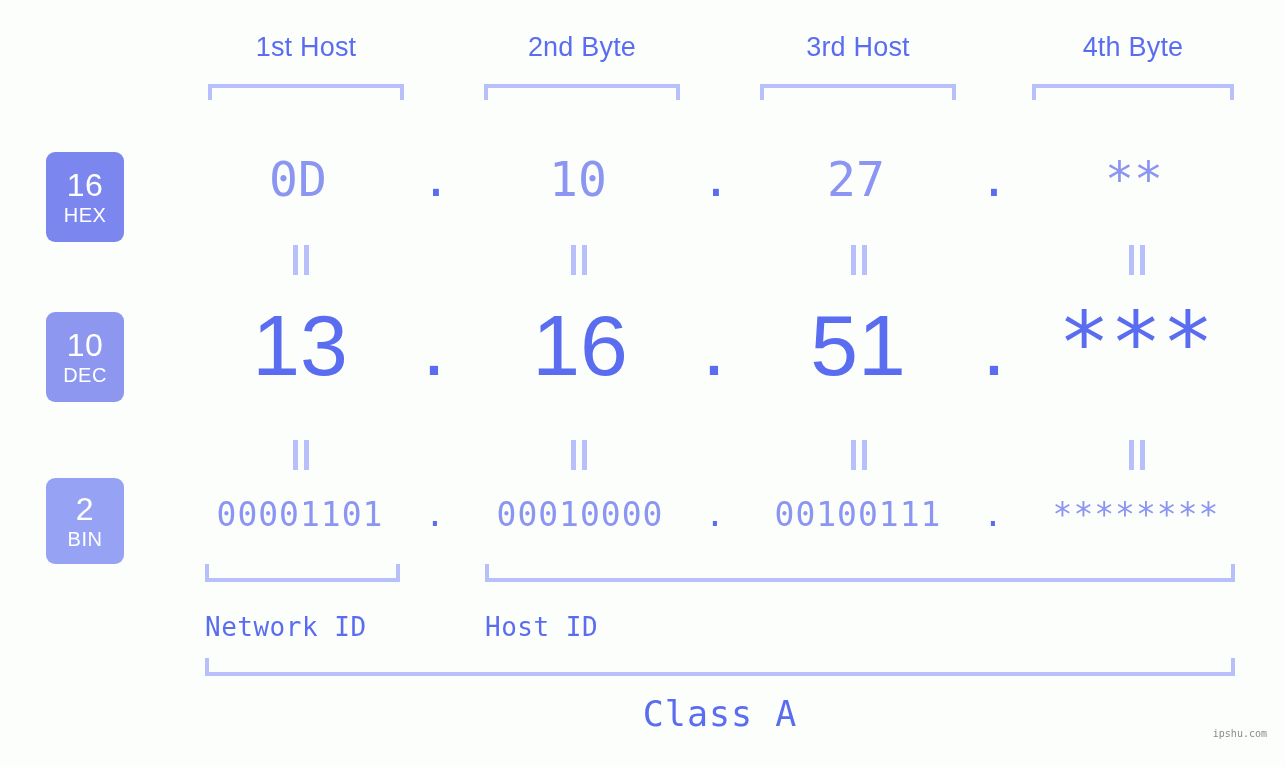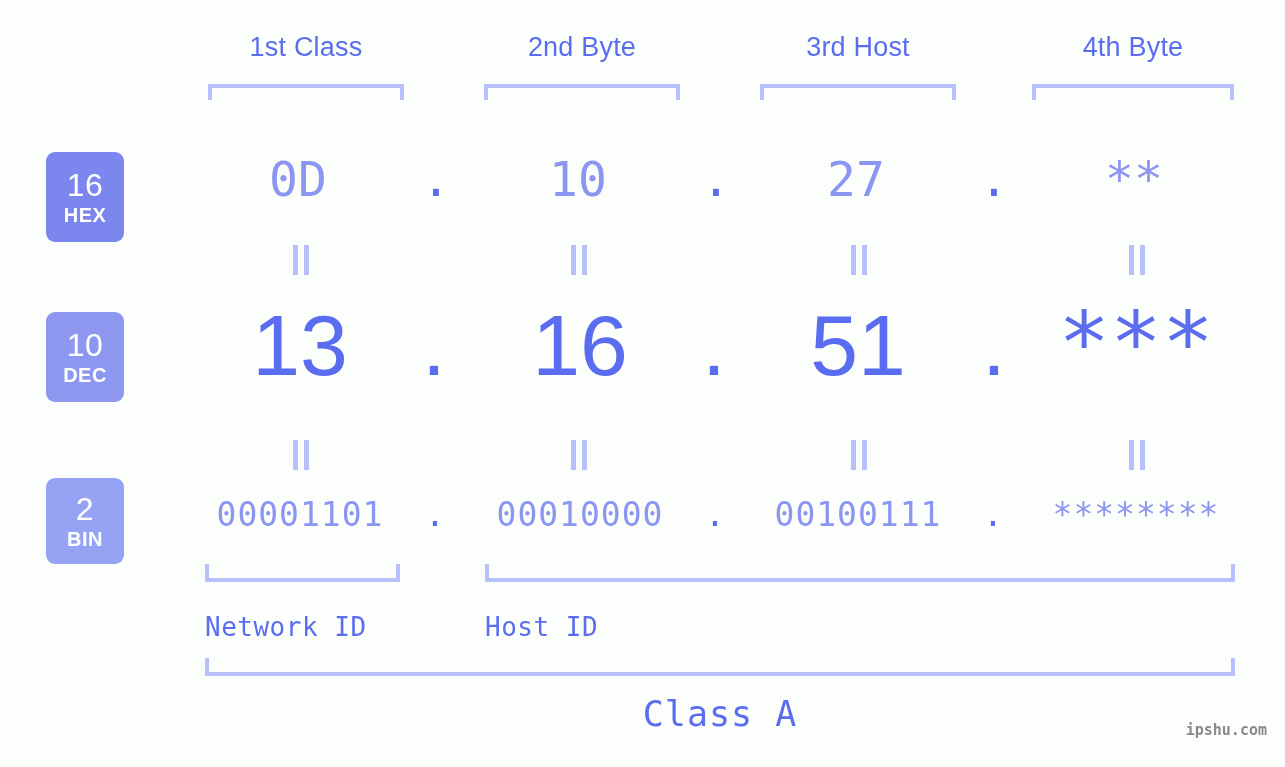--- a/index.html
+++ b/index.html
@@ -65,21 +65,21 @@
     justify-content: center;
     line-height: 1;
   }
   .badge .num {
     font-size: 32px;
     font-weight: 400;
     letter-spacing: 0.5px;
   }
   .badge .nm {
     font-size: 20px;
-    font-weight: 700;
+    font-weight: 400;
     margin-top: 4px;
     letter-spacing: 0.5px;
   }
   #badge-hex { top: 152px; height: 90px; background: #7b86ee; }
   #badge-dec { top: 312px; height: 90px; background: #8d97f0; }
   #badge-bin { top: 478px; height: 86px; background: #96a3f5; }
 
   
   .cell {
     position: absolute;
@@ -177,32 +177,31 @@
     color: #5a6df0;
     text-align: center;
     white-space: nowrap;
     letter-spacing: 1px;
   }
   #watermark {
     position: absolute;
     right: 18px;
     bottom: 28px;
     font-family: "DejaVu Sans Mono", monospace;
-    font-size: 15px;
+    font-size: 10px;
     color: #8a8a8a;
     white-space: nowrap;
-    font-weight: bold;
   }
 </style>
 </head>
 <body>
 
 <div id="stage">
 
-  <div class="byte-label" style="left:208px; width:196px;">1st Class</div>
+  <div class="byte-label" style="left:208px; width:196px;">1st Host</div>
   <div class="byte-label" style="left:484px; width:196px;">2nd Byte</div>
   <div class="byte-label" style="left:760px; width:196px;">3rd Host</div>
   <div class="byte-label" style="left:1032px; width:202px;">4th Byte</div>
 
   <div class="bracket-top" style="left:208px; top:84px; width:196px;"></div>
   <div class="bracket-top" style="left:484px; top:84px; width:196px;"></div>
   <div class="bracket-top" style="left:760px; top:84px; width:196px;"></div>
   <div class="bracket-top" style="left:1032px; top:84px; width:202px;"></div>
 
   <div class="badge" id="badge-hex">

